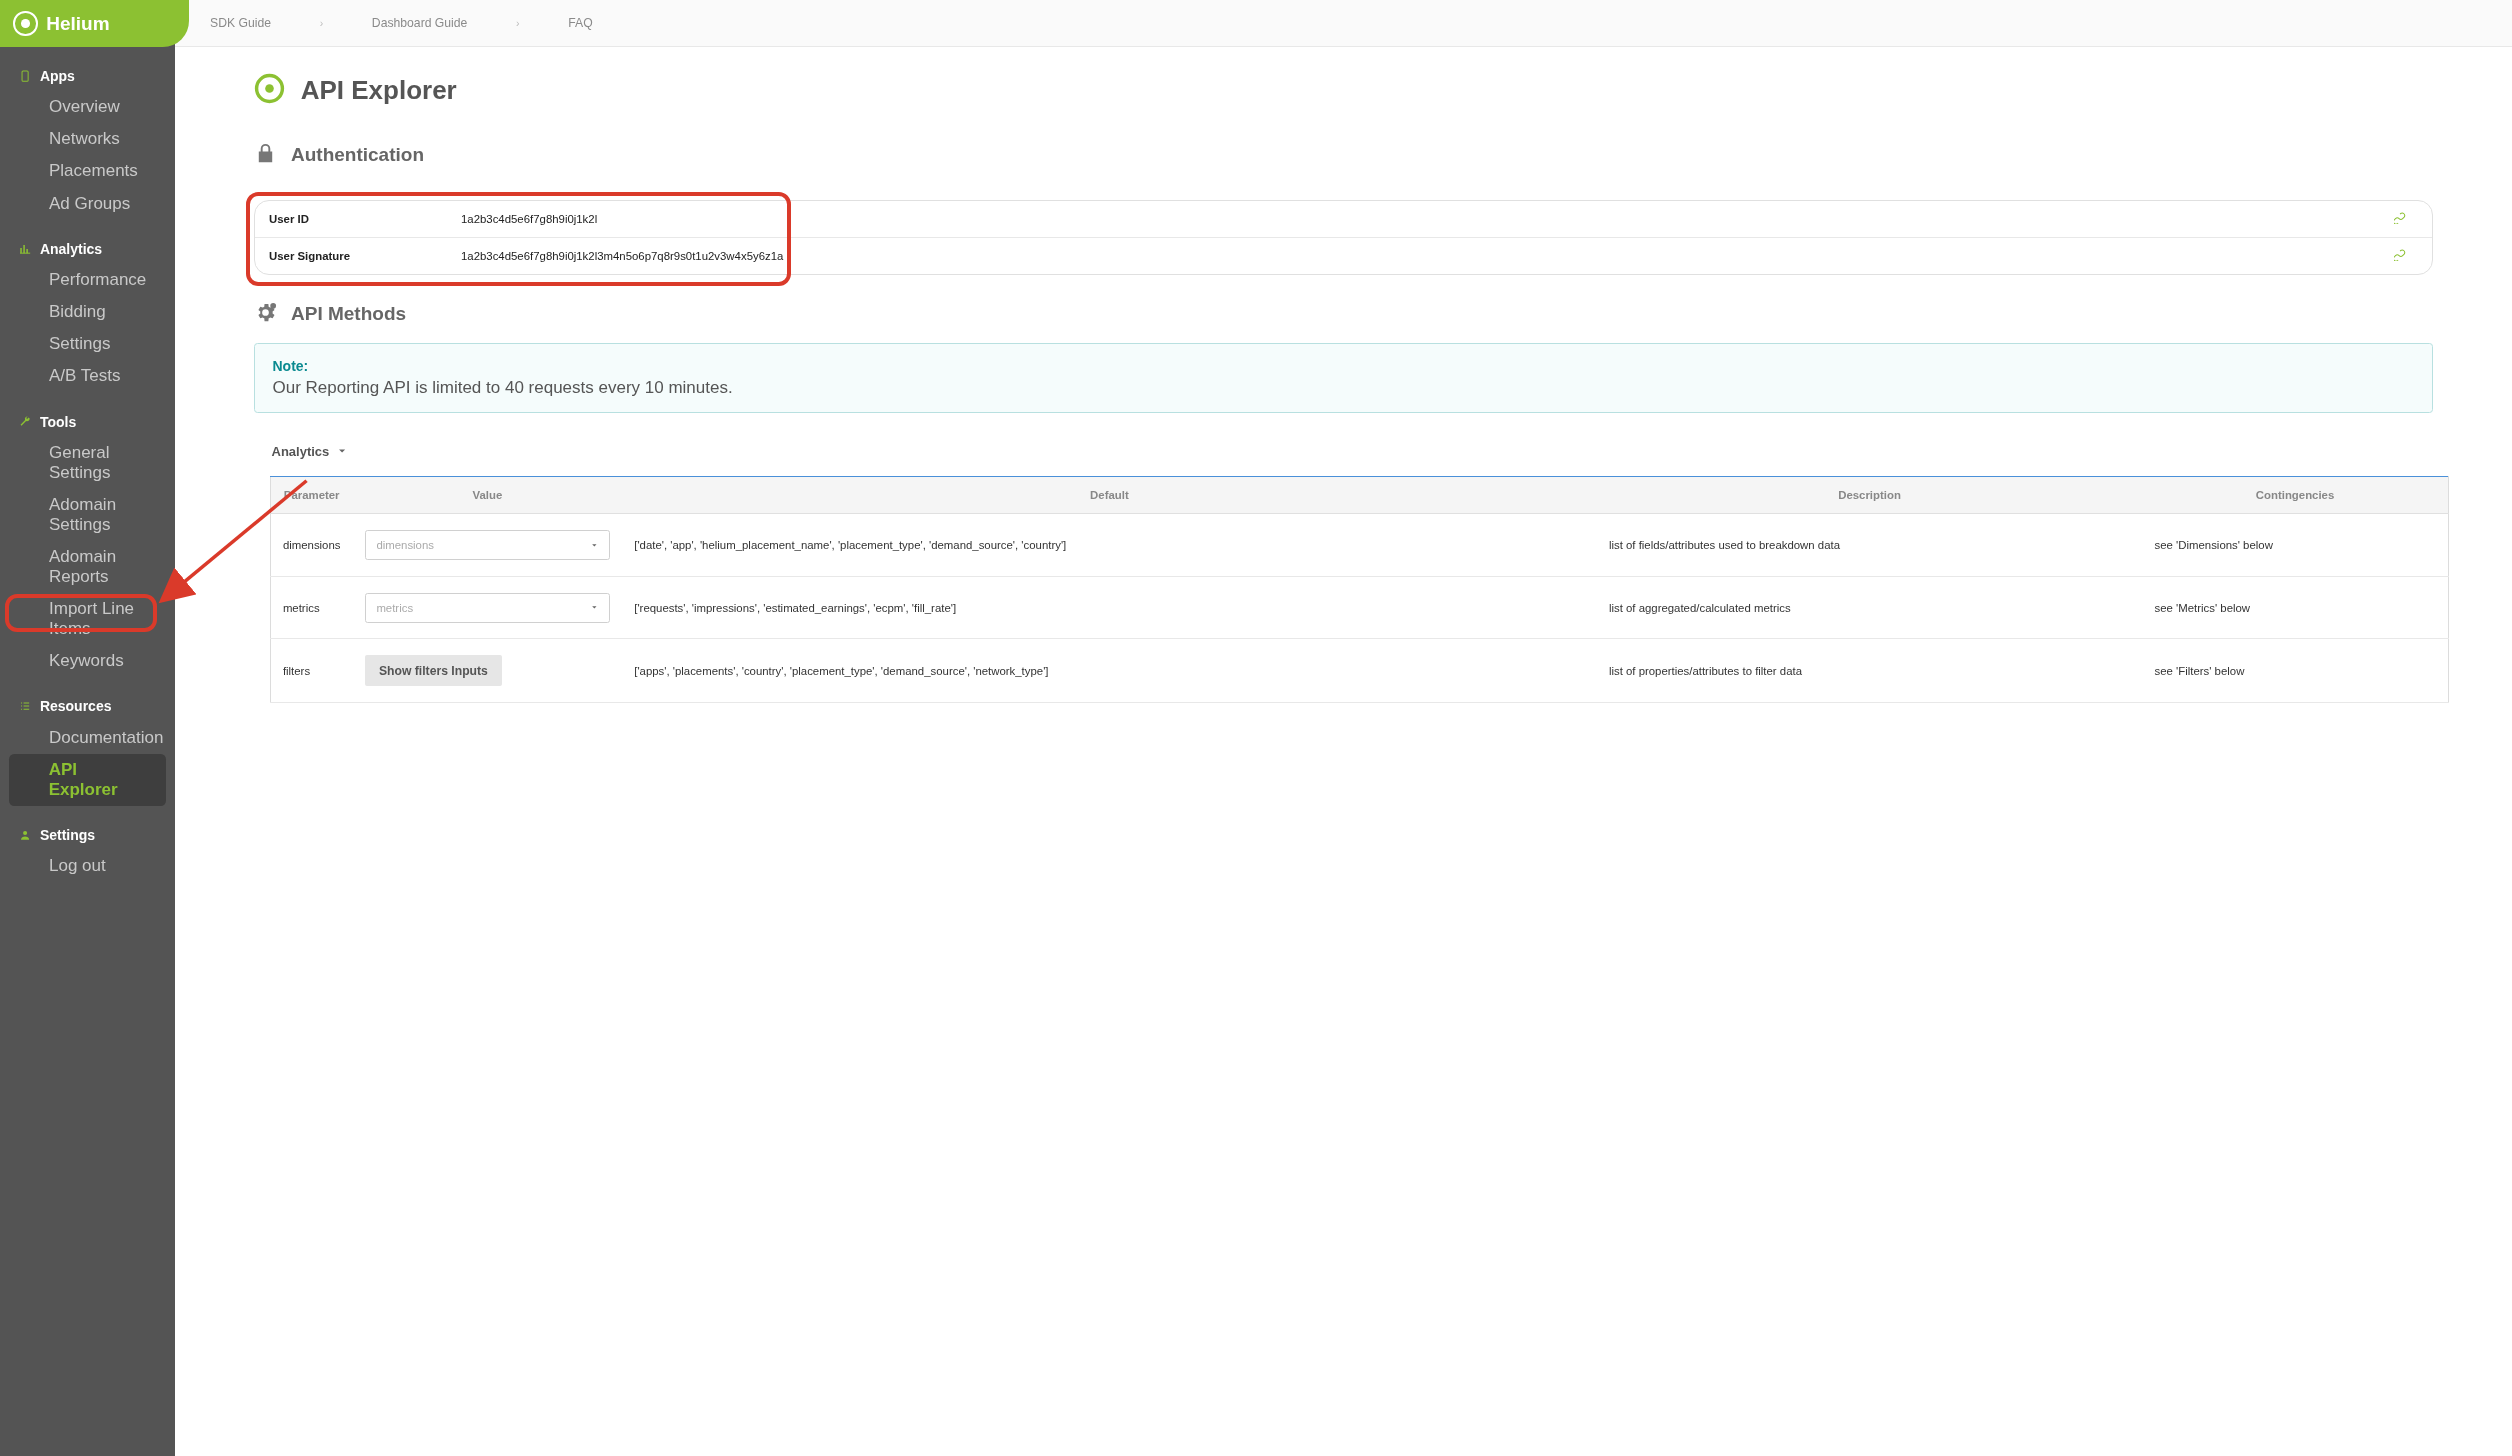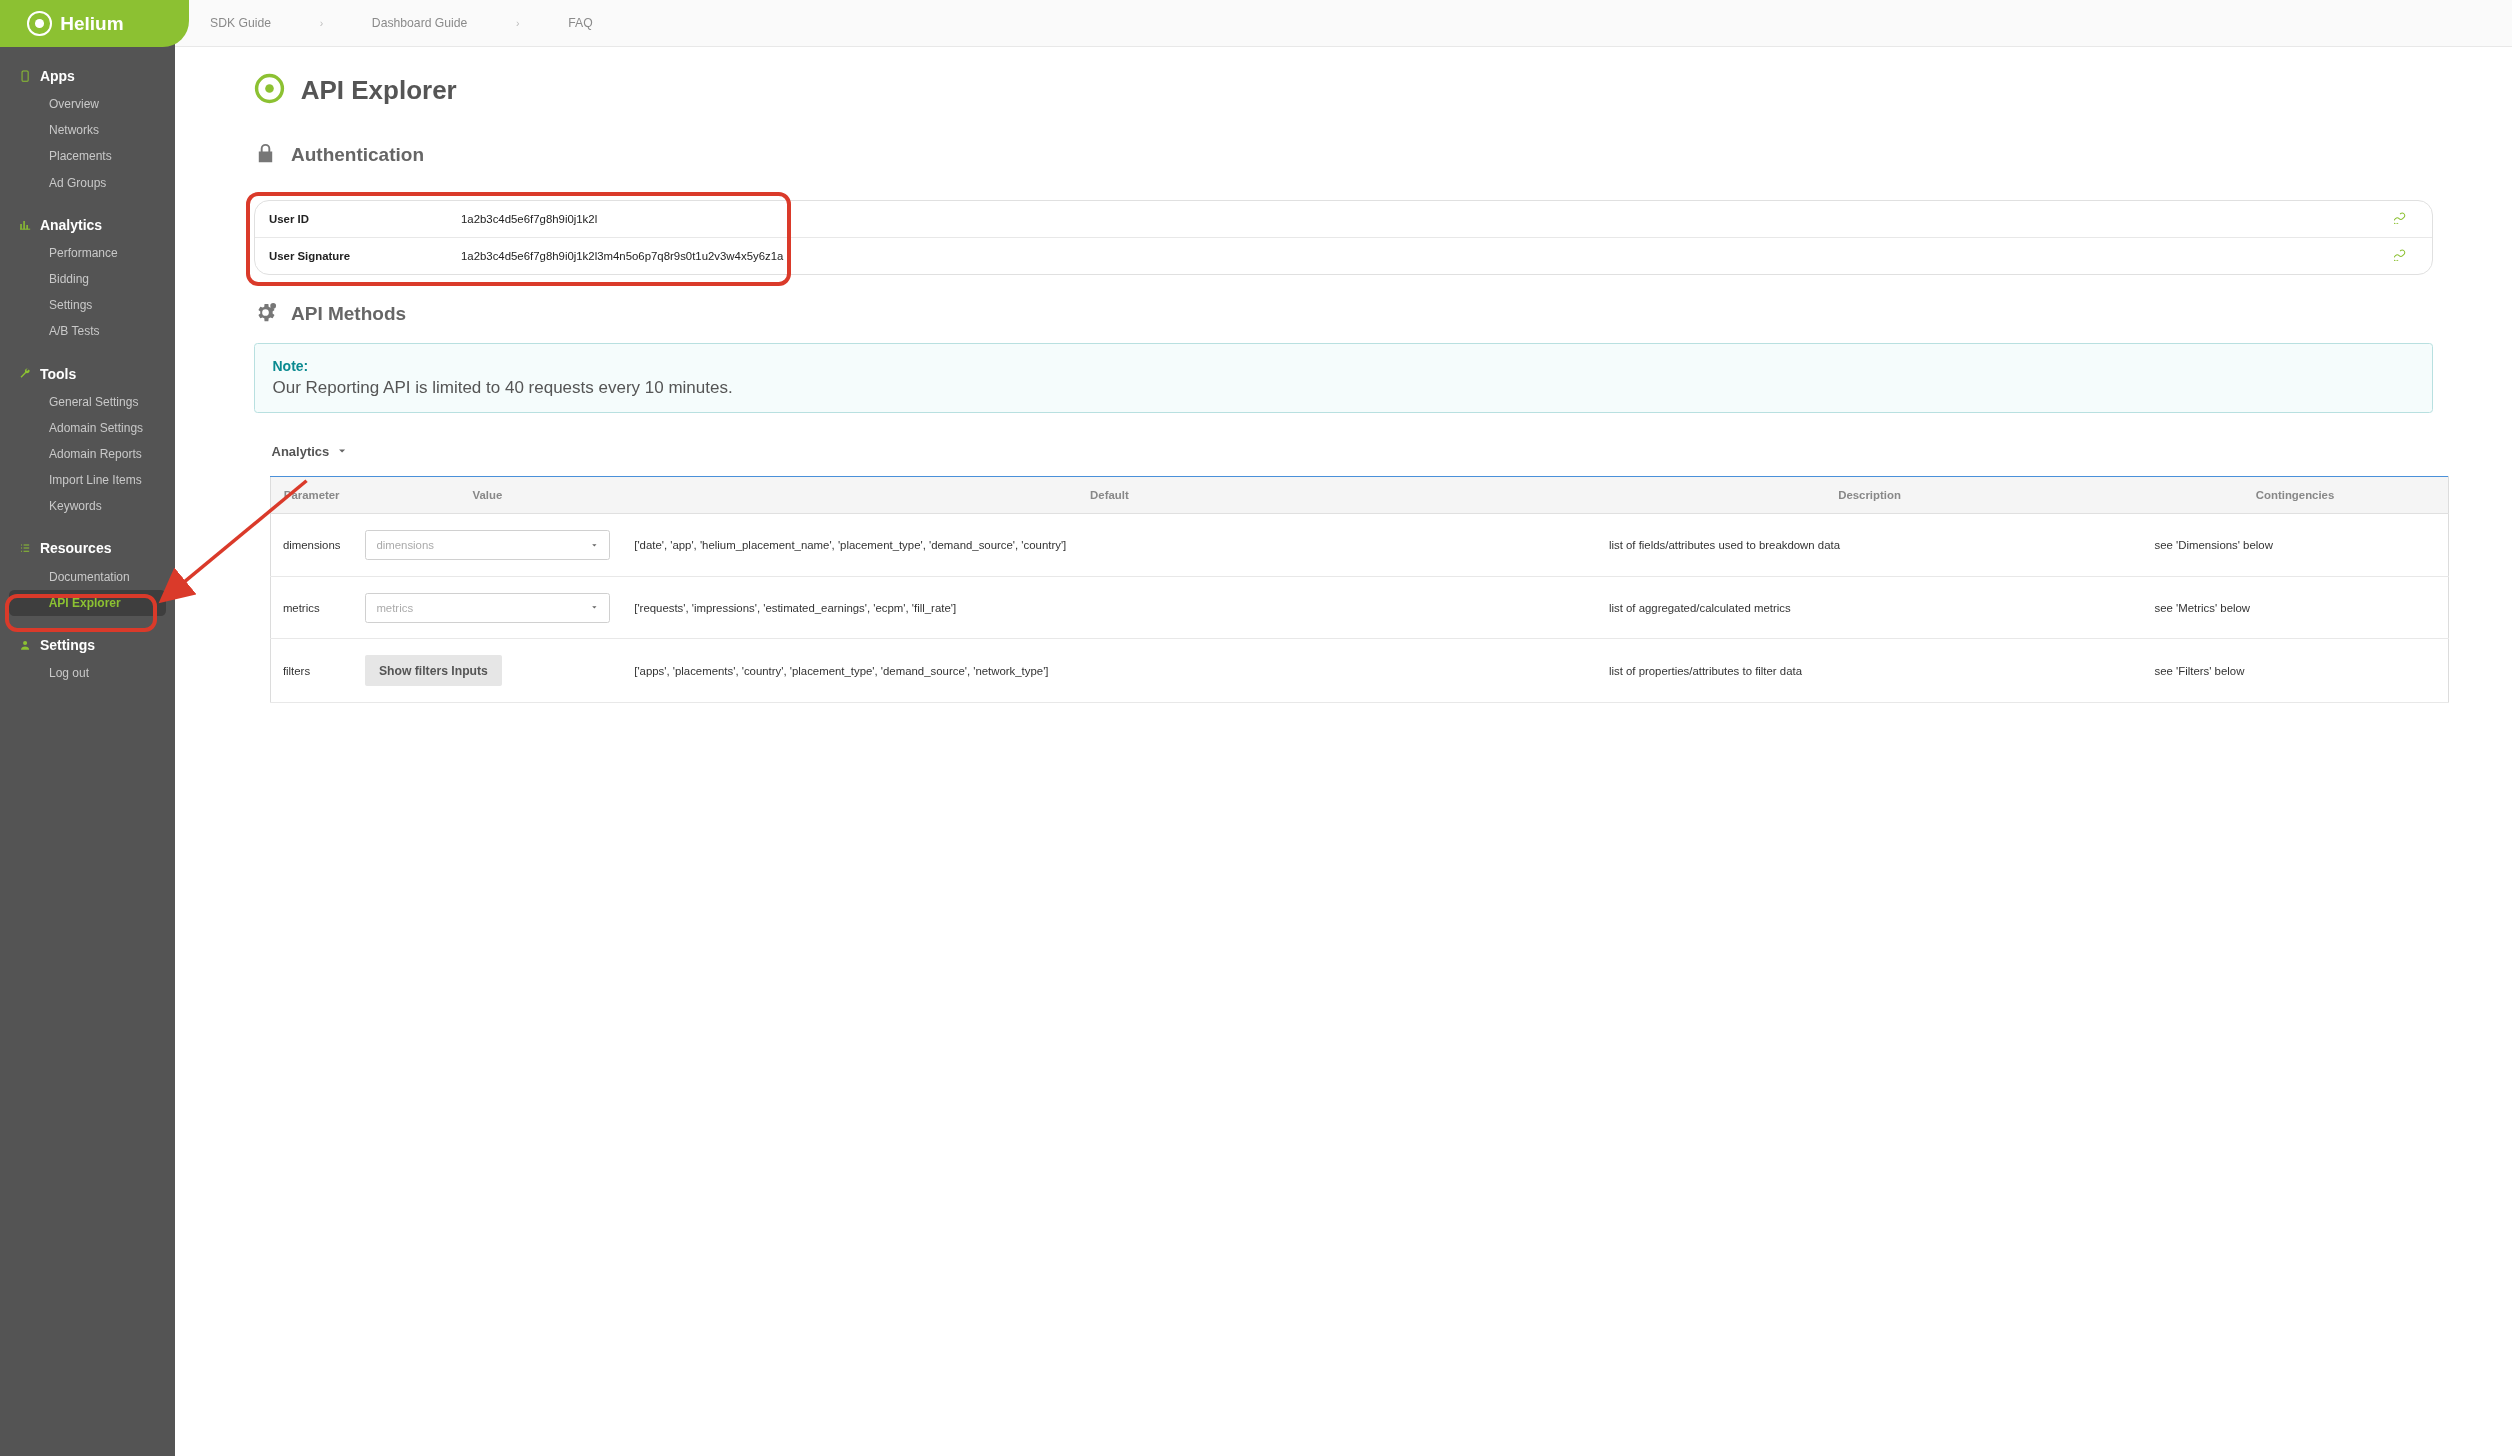--- a/index.html
+++ b/index.html
@@ -4,30 +4,30 @@
 <style>
 * { margin: 0; padding: 0; box-sizing: border-box; }
 body { font-family: -apple-system, "Segoe UI", Helvetica, Arial, sans-serif; font-size: 12.2px; color: #333; background: #fff; }
 
 
 .app { display: flex; min-height: 100vh; }
 .sidebar { width: 175px; background: #545454; color: #fff; flex-shrink: 0; padding-bottom: 21px; }
 .content { flex: 1; min-width: 0; }
 
 
-.logo-wrap { background: #8cc132; height: 47px; display: flex; align-items: center; padding: 0 27px; border-bottom-right-radius: 26px; width: 189px; position: relative; z-index: 2;}
+.logo-wrap { background: #8cc132; height: 47px; display: flex; align-items: center; padding: 0 13px; border-bottom-right-radius: 26px; width: 189px; position: relative; z-index: 2;}
 .logo-mark { width: 24.5px; height: 24.5px; border: 2.6px solid #fff; border-radius: 50%; margin-right: 8.7px; display:flex; align-items:center; justify-content:center;}
 .logo-mark-inner { width:8.7px; height:8.7px; border-radius:50%; background:#fff;}
 .logo-text { font-size: 19px; font-weight: 700; color: #fff; }
 
 
 .nav-section { padding: 14px 0 0 0; }
 .nav-heading { display:flex; align-items:center; gap:8.7px; padding: 7px 19px; font-size:14px; font-weight:700; color:#fff; }
 .nav-heading svg { width:12.2px; height:12.2px; fill:#8cc132; }
-.nav-item { padding: 6.1px 19px 6.1px 49px; font-size: 12px; color: #c9c9c9; cursor:pointer; }
+.nav-item { padding: 6.1px 19px 6.1px 49px; font-size: 17px; color: #c9c9c9; cursor:pointer; }
 .nav-item.active { background:#3e3e3e; border-radius:5.2px; margin:0 8.7px; padding-left:40px; color:#8cc132; font-weight:600; }
 
 
 .topbar { height:47px; display:flex; align-items:center; padding:0 21px 0 35px; border-bottom:0.9px solid #e8e8e8; background:#fafafa;gap:40px;}
 .crumb { color:#8a8a8a; font-size:12.2px; }
 .crumb-sep { margin:0 8.7px; color:#bcbcbc; font-size:10.5px;}
 
 
 .main { padding: 26px 79px 35px 79px; }
 .page-title-row { display:flex; align-items:center; gap:15.7px; margin-bottom:35px;}

